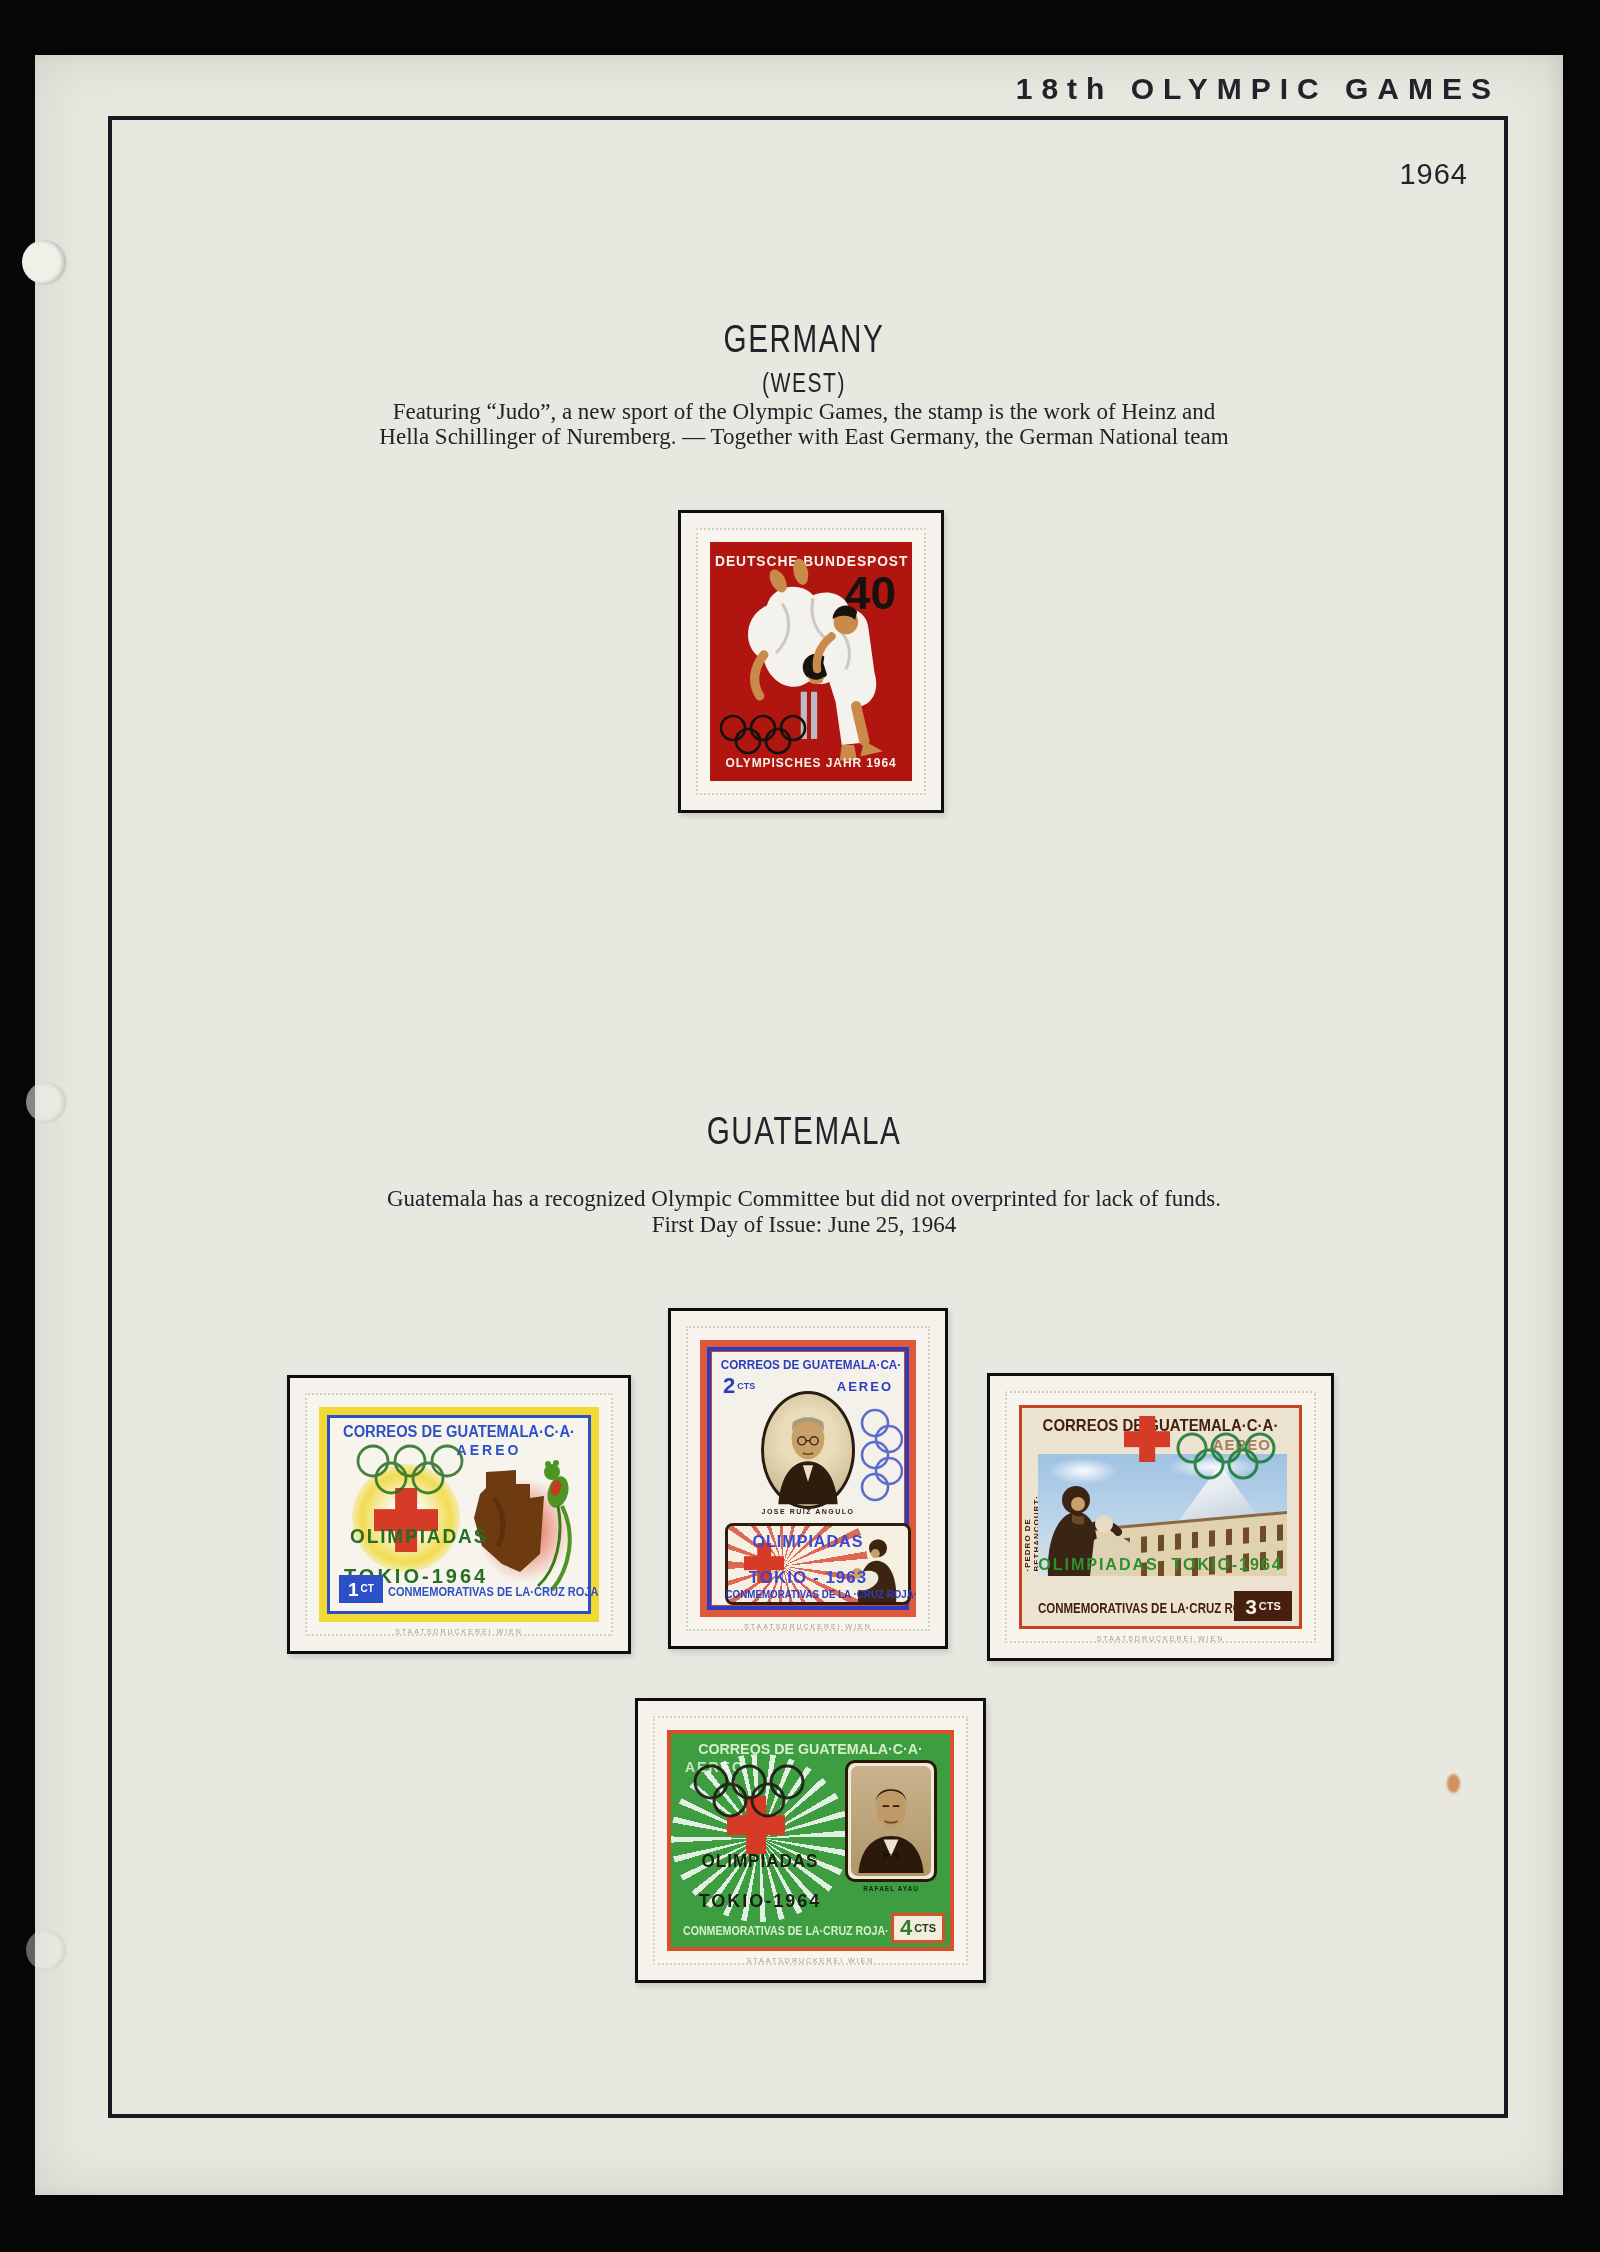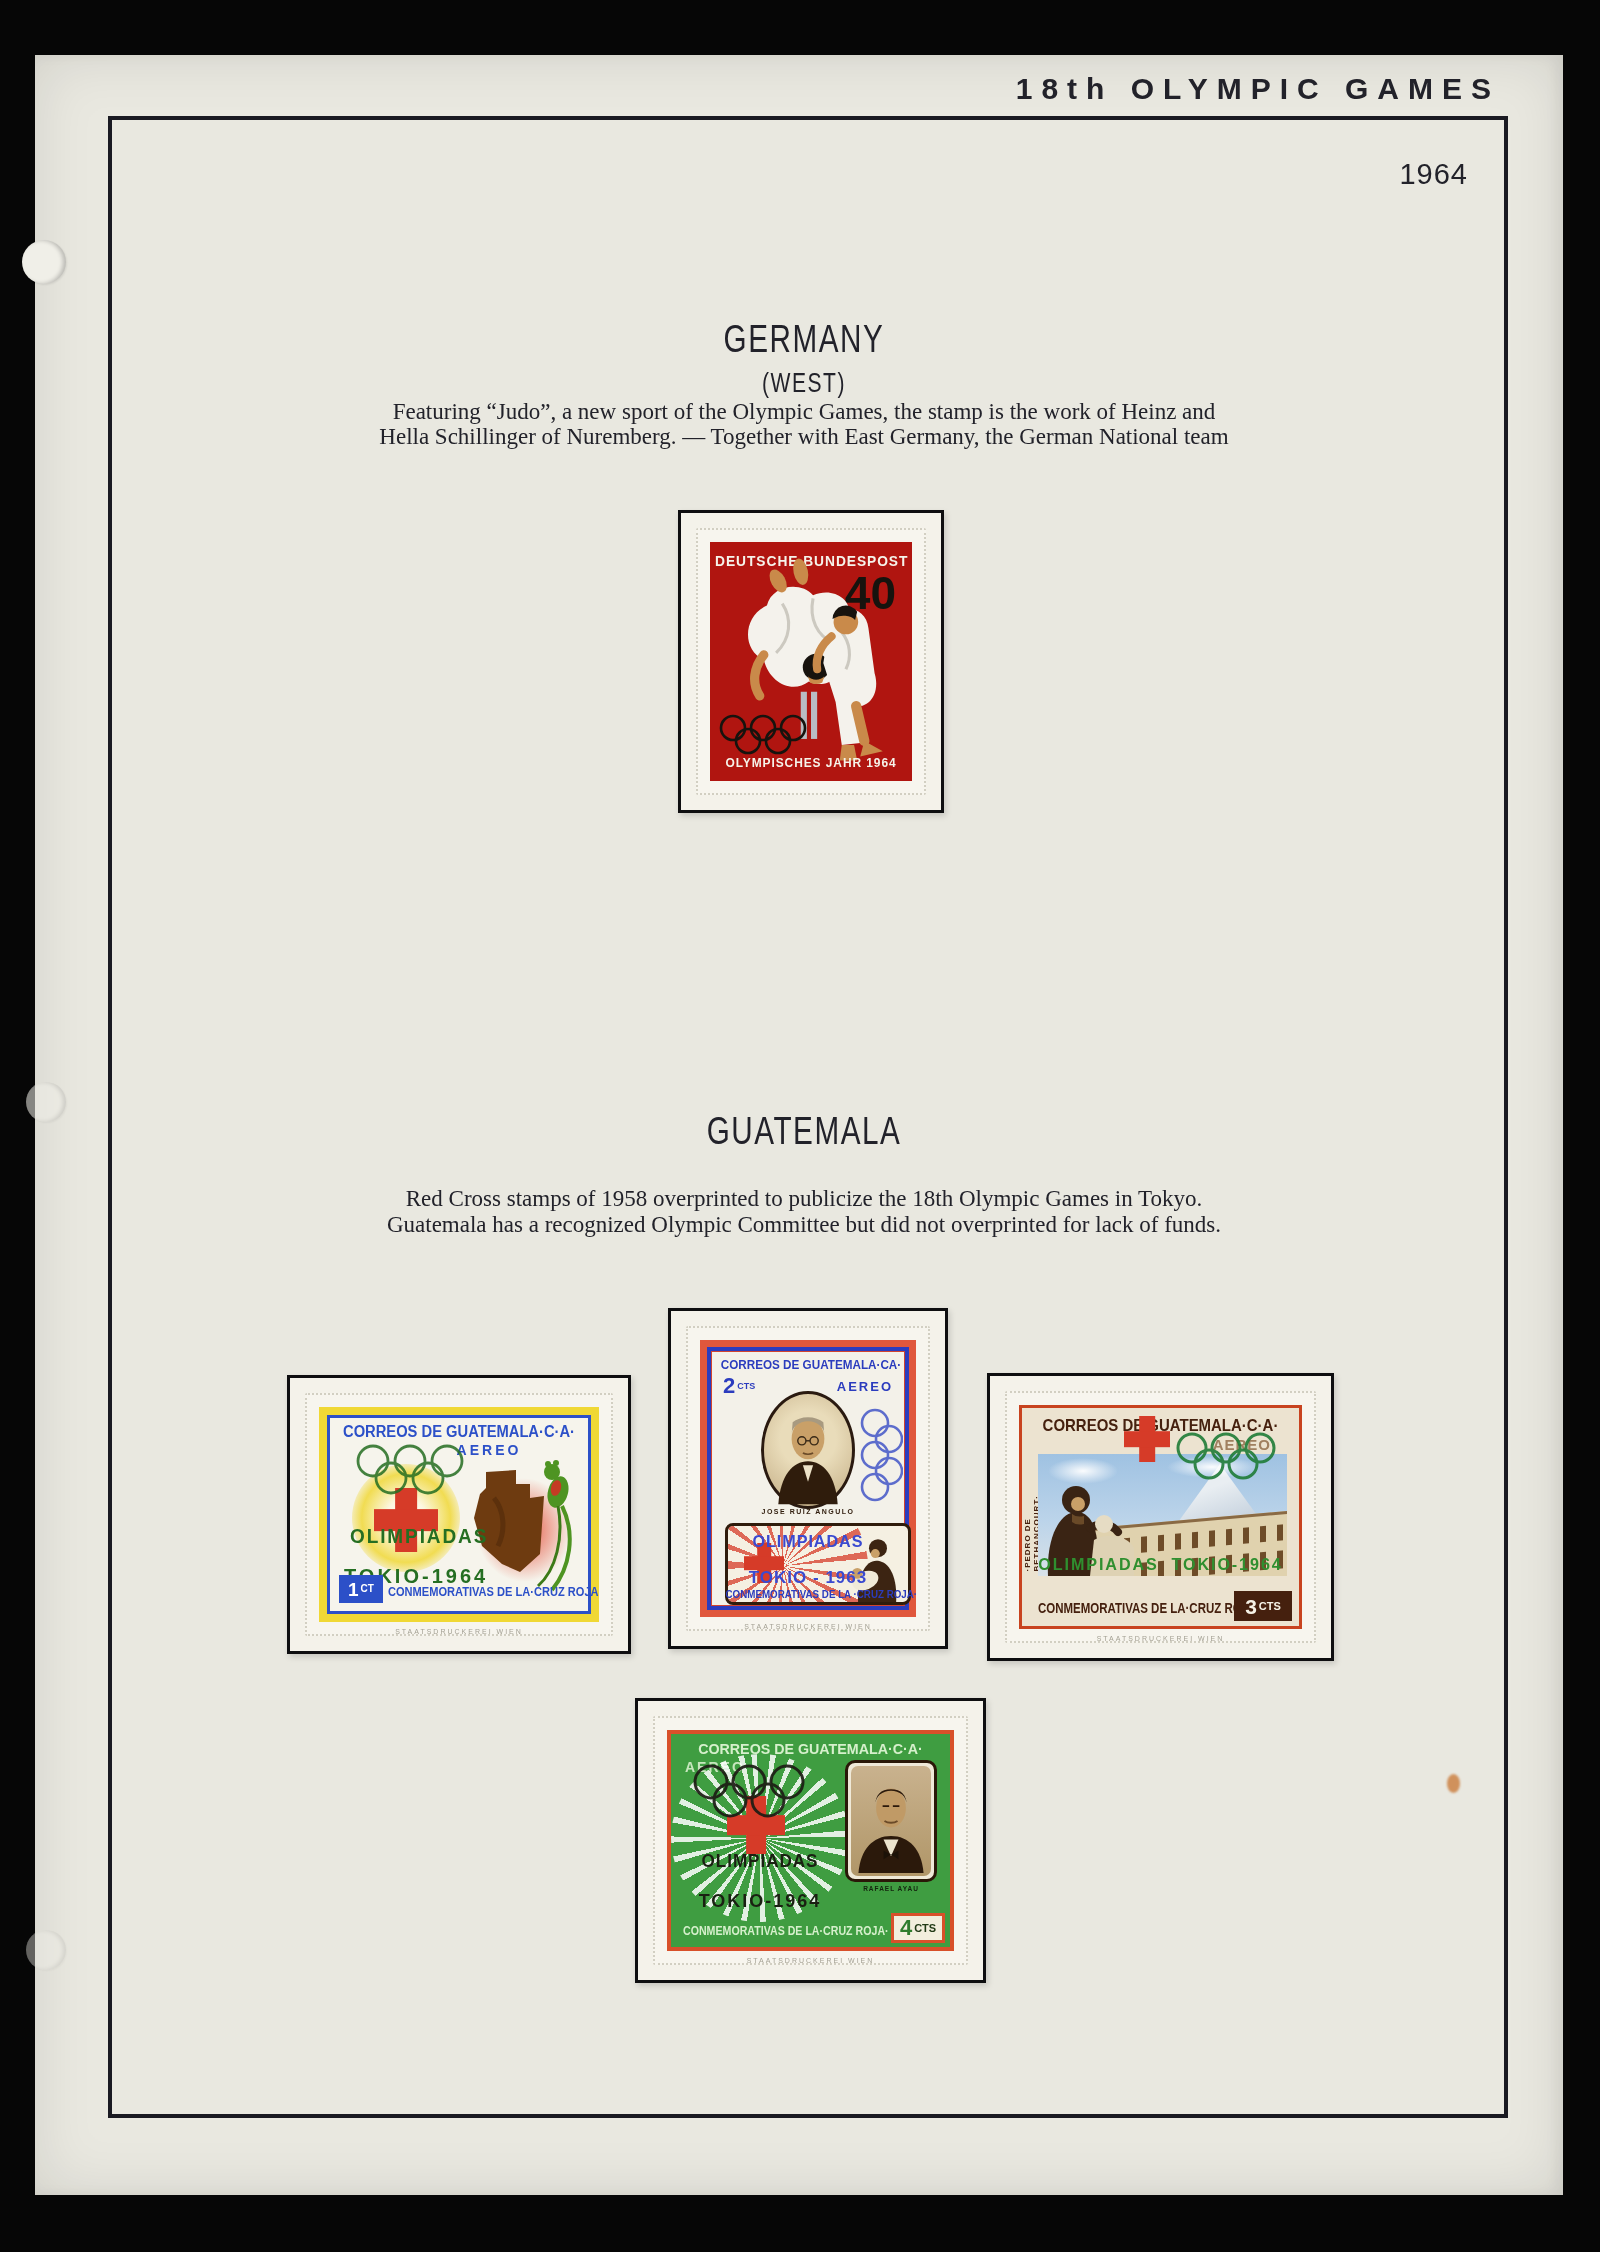--- a/index.html
+++ b/index.html
@@ -122,22 +122,22 @@
               <circle cx="60" cy="28" r="12"></circle>
           </g>
         </svg>
         <div class="t ctr" style="bottom:12px;font-size:13px;letter-spacing:1px;color:#f6f3ea;transform:scaleX(.92);">OLYMPISCHES JAHR 1964</div>
       </div>
     </div>
   </div>
 
   <div class="cblock cond" style="top:1110px;font-size:38px;">GUATEMALA</div>
   <div class="cblock serif para" style="top:1186px;line-height:26px;">
-    <div>Red Cross stamps of 1958 overprinted to publicize the 18th Olympic Games in Tokyo.</div>
     <div>Guatemala has a recognized Olympic Committee but did not overprinted for lack of funds.</div>
+    <div>First Day of Issue: June 25, 1964</div>
   </div>
 
   <div class="mount" style="left:287px;top:1375px;width:338px;height:273px;">
     <div class="paper">
       <div class="design g1-design">
         <div class="g1-inner">
           <div class="t ctr" style="top:6px;font-size:16px;color:var(--g1-blue);transform:scaleX(.92);">CORREOS DE GUATEMALA·C·A·</div>
           <div class="t ctr" style="top:25px;font-size:14px;letter-spacing:3px;color:var(--g1-blue);transform:translateX(30px);">AEREO</div>
           <div class="g1-sun" style="background:radial-gradient(circle,#fdfae8 20%,#fcf7e0 26%,#f1dc52 58%,rgba(241,220,82,0) 78%);"></div>
           <div class="g1-glow"></div>

